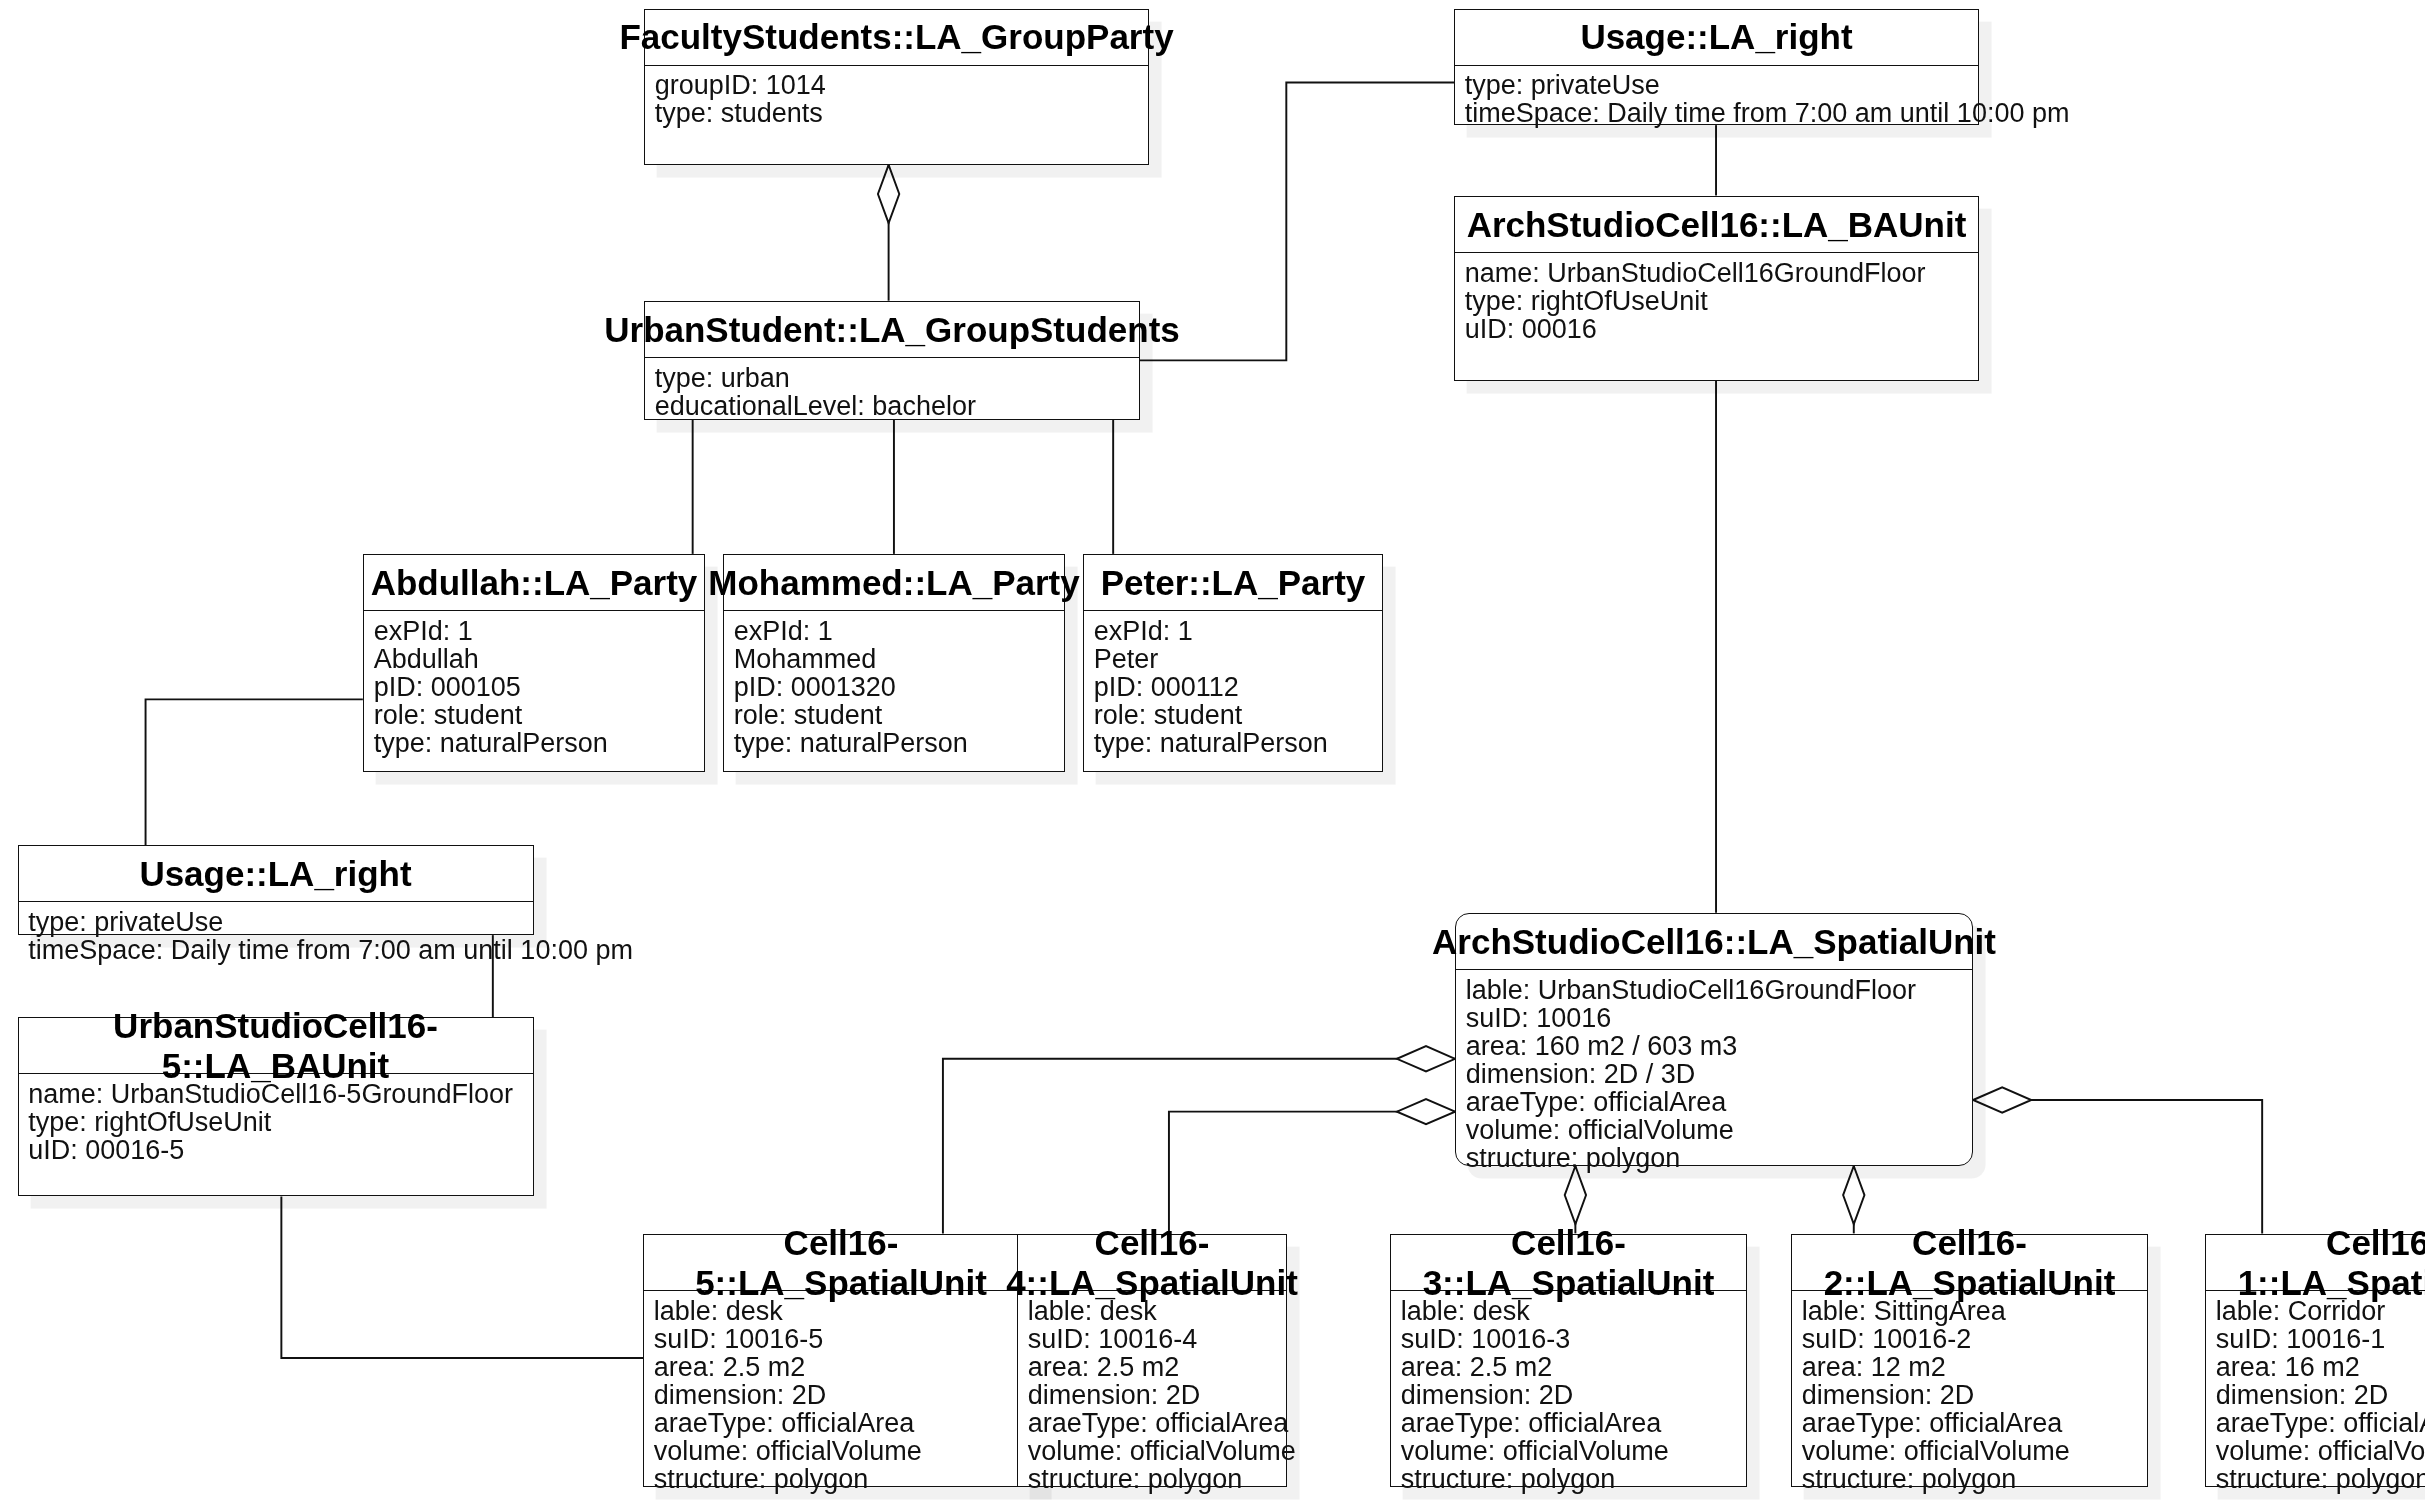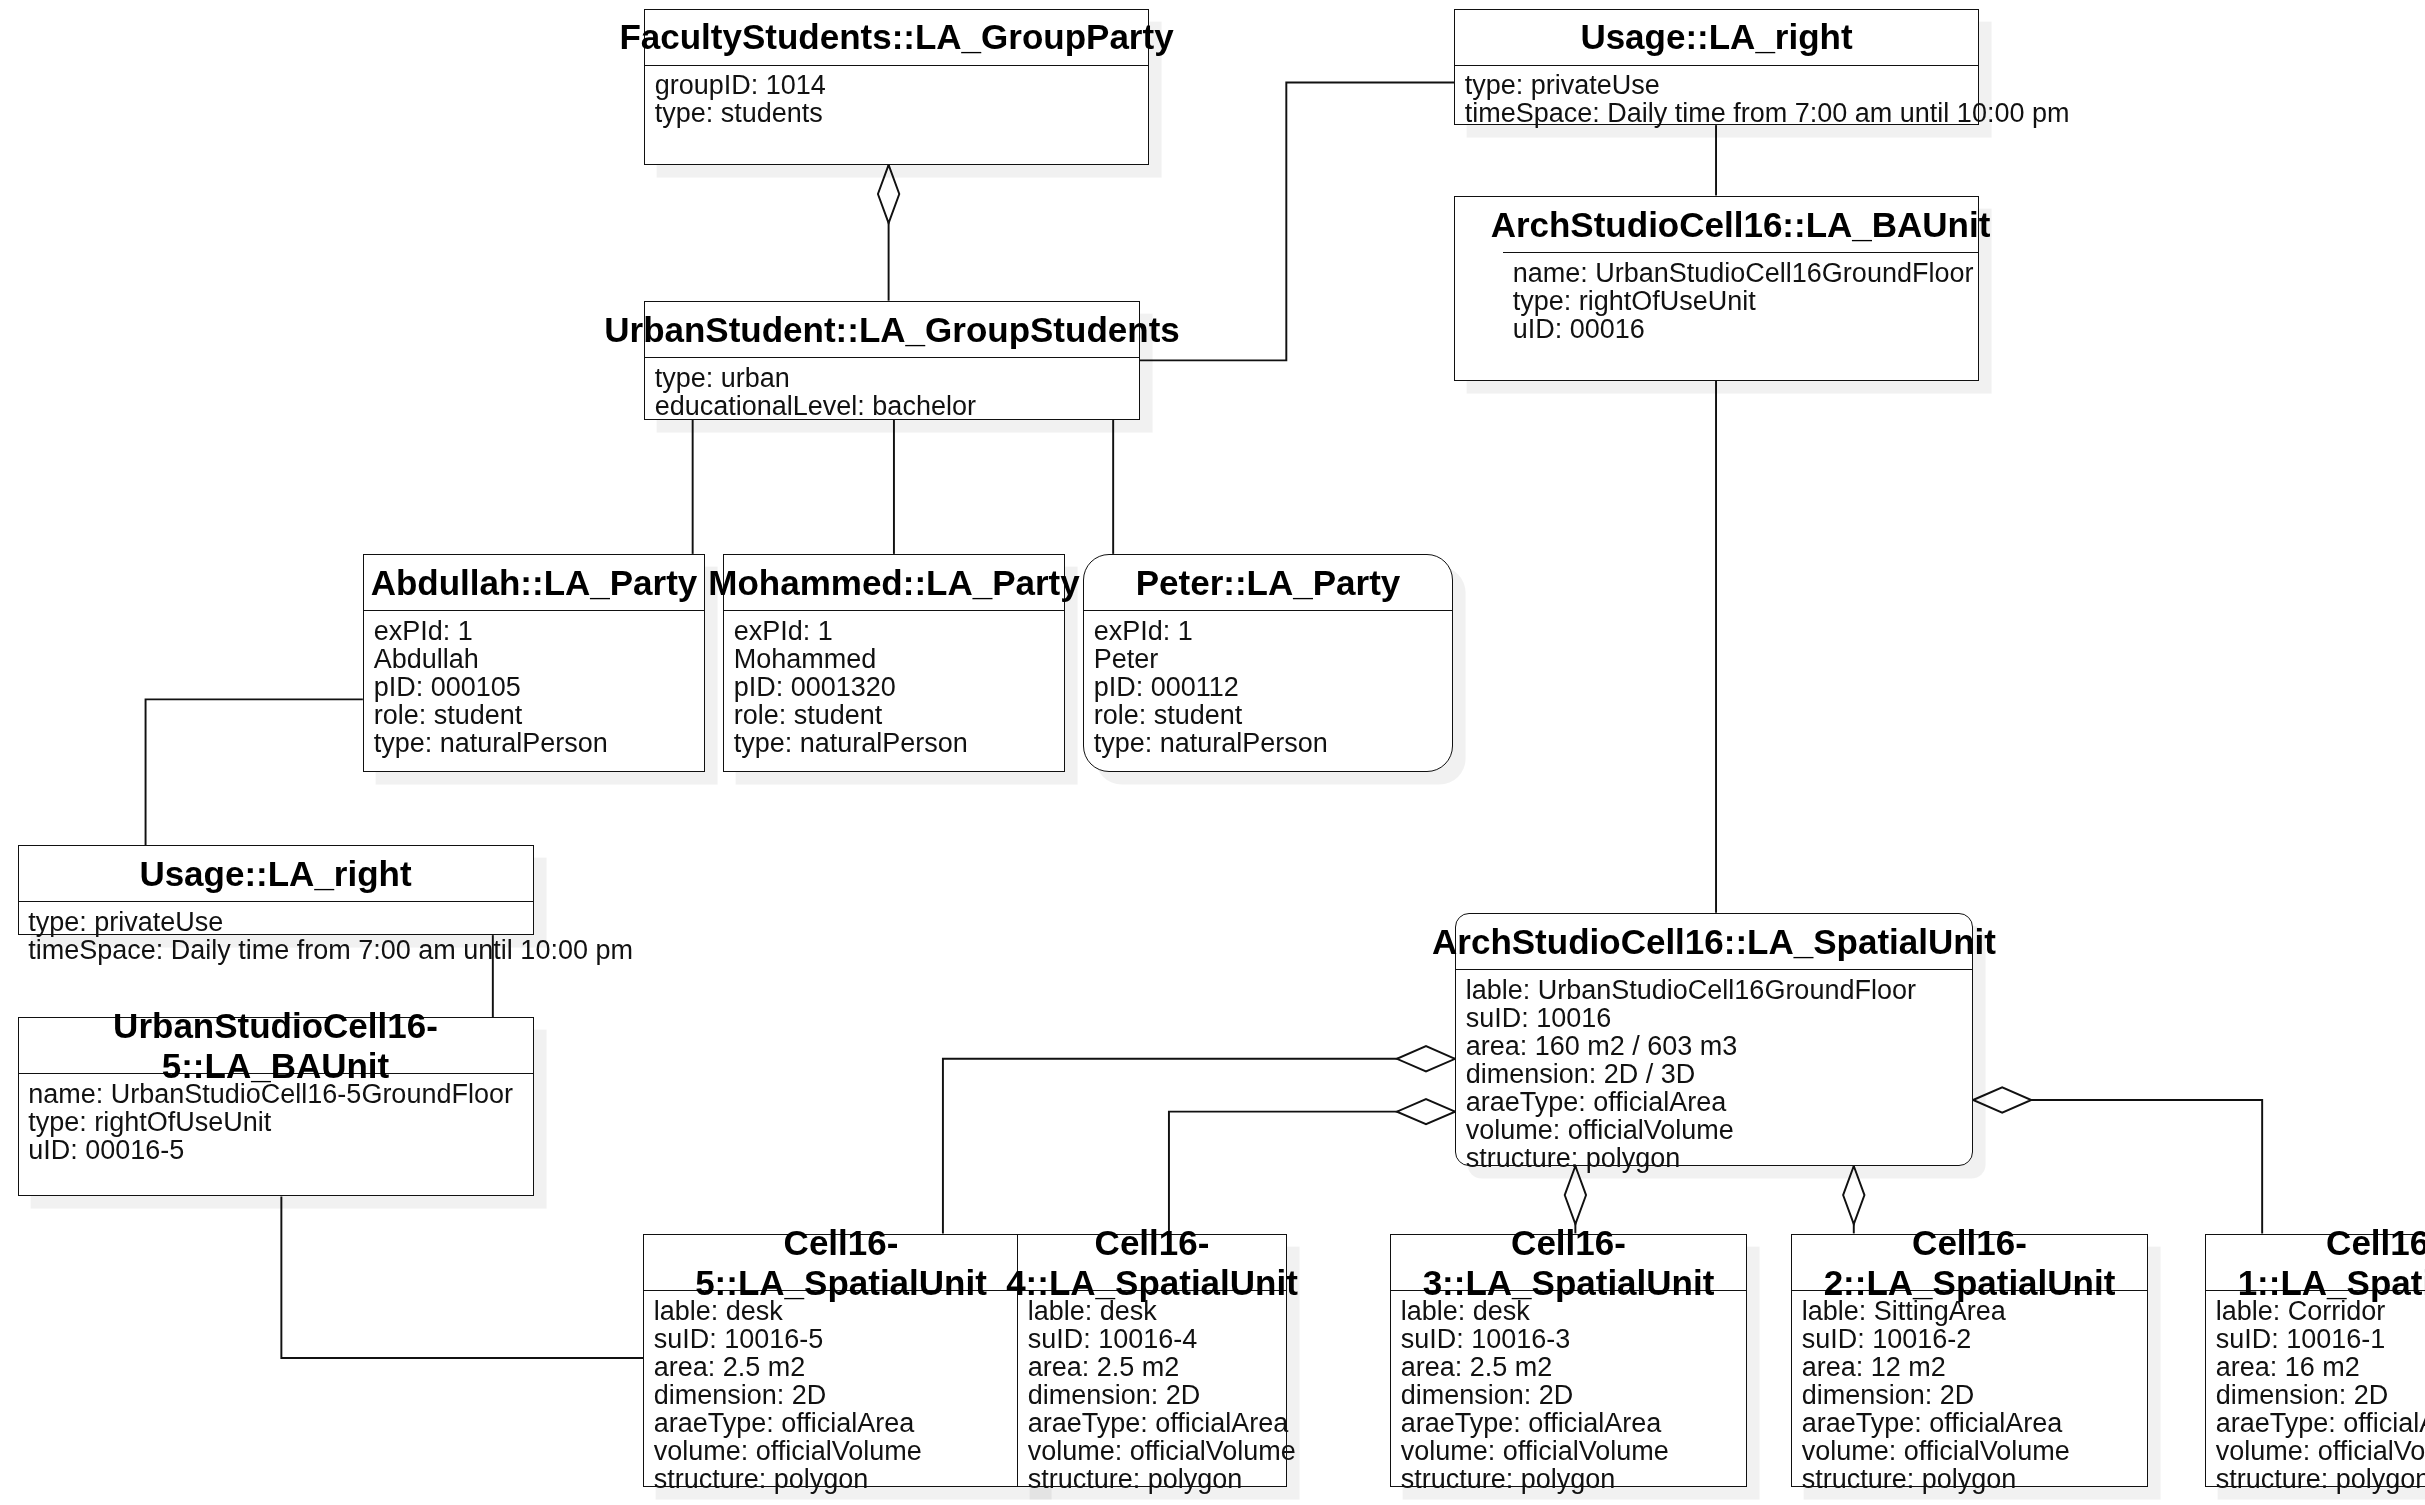--- a/index.html
+++ b/index.html
@@ -81,21 +81,21 @@
           <div class="attr">type: students</div>
         </div>
       </div>
       <div class="node" style="left: 1454px; top: 8.7px; width: 525px; height: 116px;">
         <div class="hdr f56">Usage::LA_right</div>
         <div class="body">
           <div class="attr">type: privateUse</div>
           <div class="attr">timeSpace: Daily time from 7:00 am until 10:00 pm</div>
         </div>
       </div>
-      <div class="node" style="left: 1454px; top: 196px; width: 525px; height: 185px; padding-left: 48px;">
+      <div class="node" style="left: 1454px; top: 196px; width: 525px; height: 185px;">
         <div class="hdr f56">ArchStudioCell16::LA_BAUnit</div>
         <div class="body">
           <div class="attr">name: UrbanStudioCell16GroundFloor</div>
           <div class="attr">type: rightOfUseUnit</div>
           <div class="attr">uID: 00016</div>
         </div>
       </div>
       <div class="node" style="left: 644px; top: 301px; width: 496px; height: 119px;">
         <div class="hdr f56">UrbanStudent::LA_GroupStudents</div>
         <div class="body">
@@ -116,21 +116,21 @@
       <div class="node" style="left: 723px; top: 554px; width: 342px; height: 218px;">
         <div class="hdr f56">Mohammed::LA_Party</div>
         <div class="body">
           <div class="attr">exPId: 1</div>
           <div class="attr">Mohammed</div>
           <div class="attr">pID: 0001320</div>
           <div class="attr">role: student</div>
           <div class="attr">type: naturalPerson</div>
         </div>
       </div>
-      <div class="node" style="left: 1083px; top: 554px; width: 370px; height: 218px; border-radius: 26px;">
+      <div class="node" style="left: 1083px; top: 554px; width: 300px; height: 218px;">
         <div class="hdr f56">Peter::LA_Party</div>
         <div class="body">
           <div class="attr">exPId: 1</div>
           <div class="attr">Peter</div>
           <div class="attr">pID: 000112</div>
           <div class="attr">role: student</div>
           <div class="attr">type: naturalPerson</div>
         </div>
       </div>
       <div class="node" style="left: 17.5px; top: 845px; width: 516px; height: 90px;">

